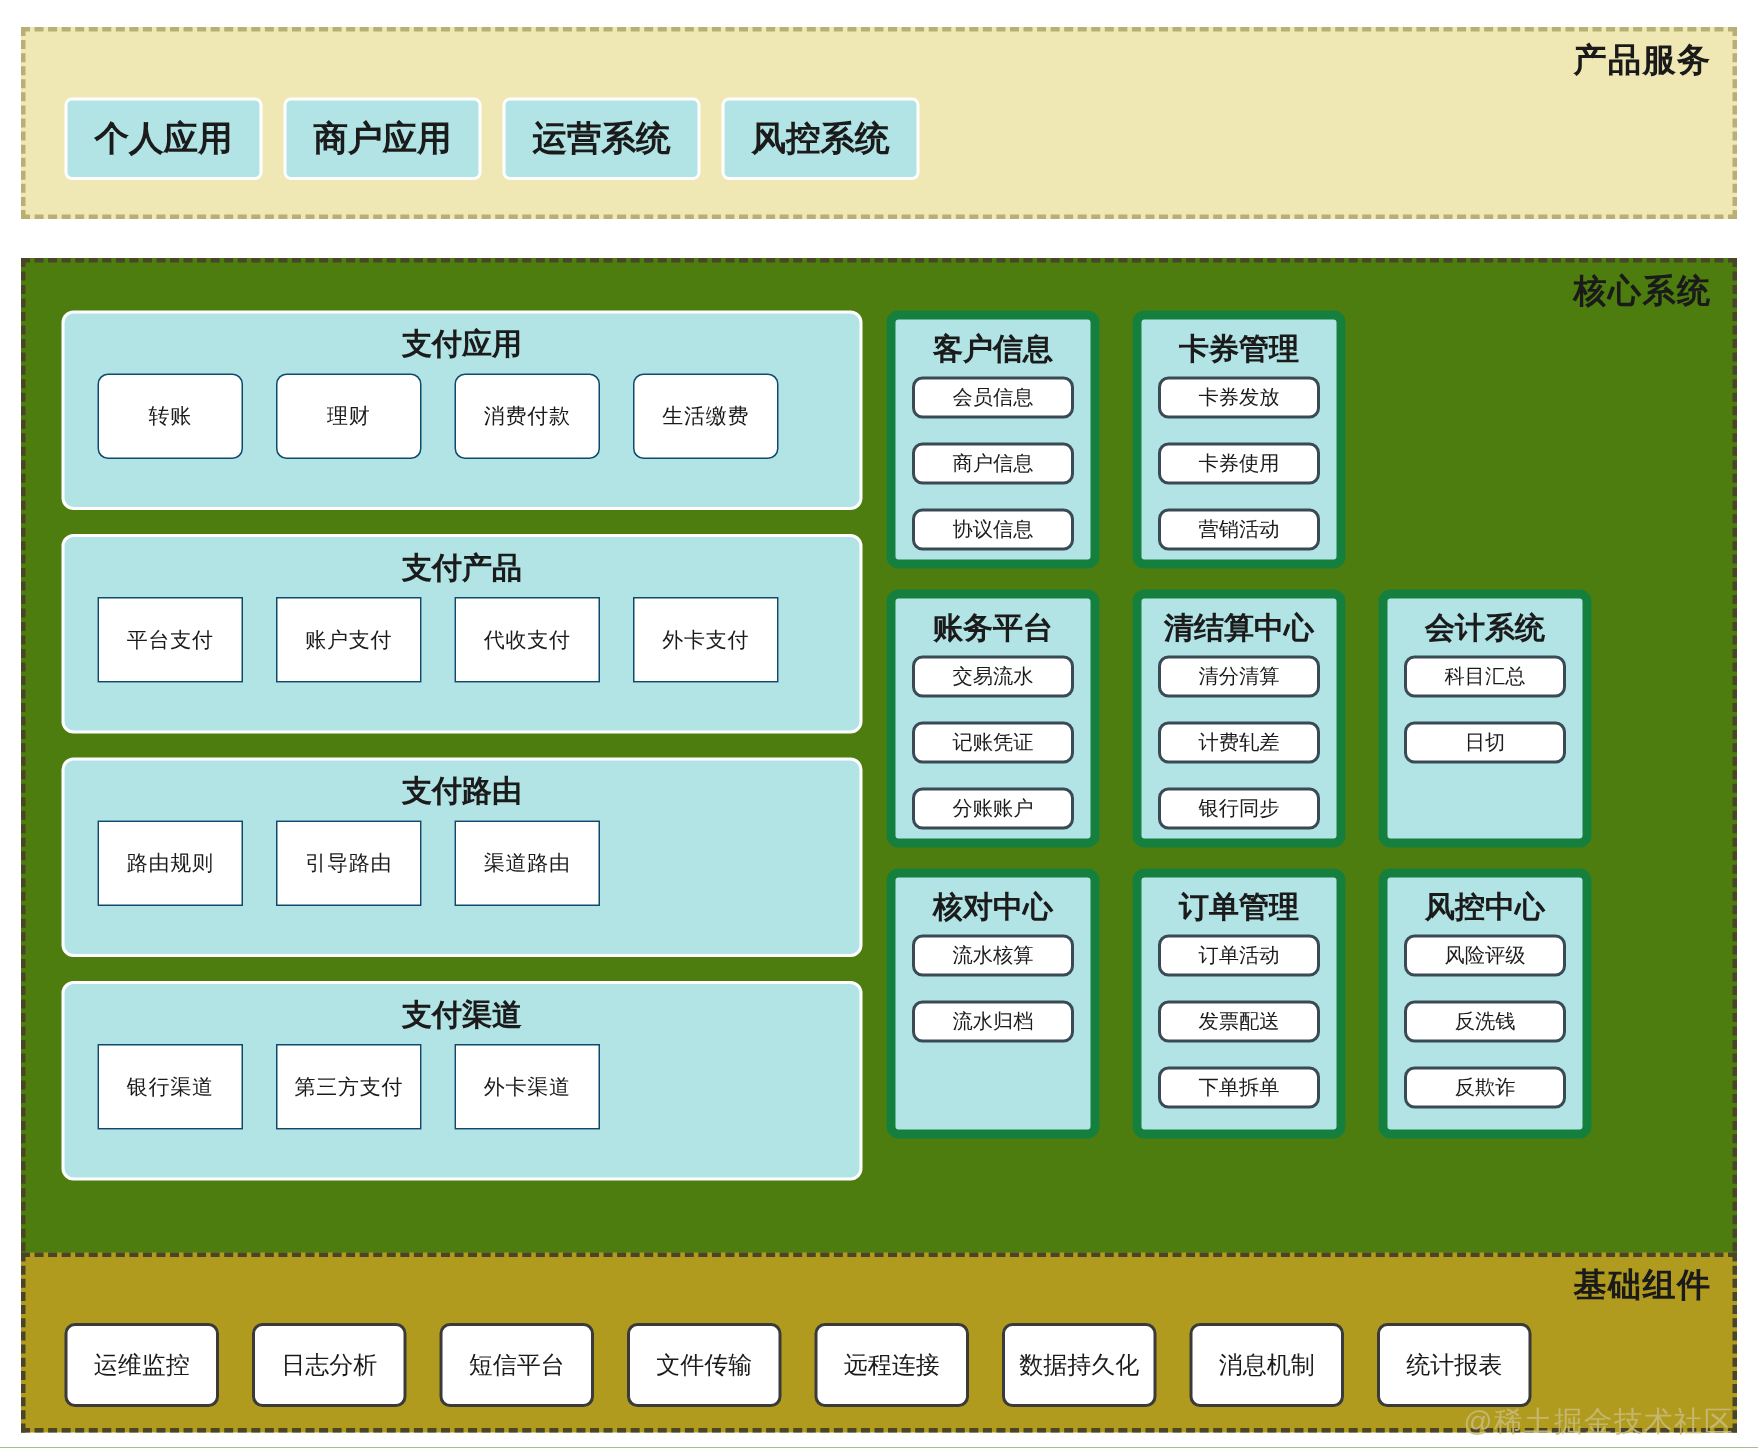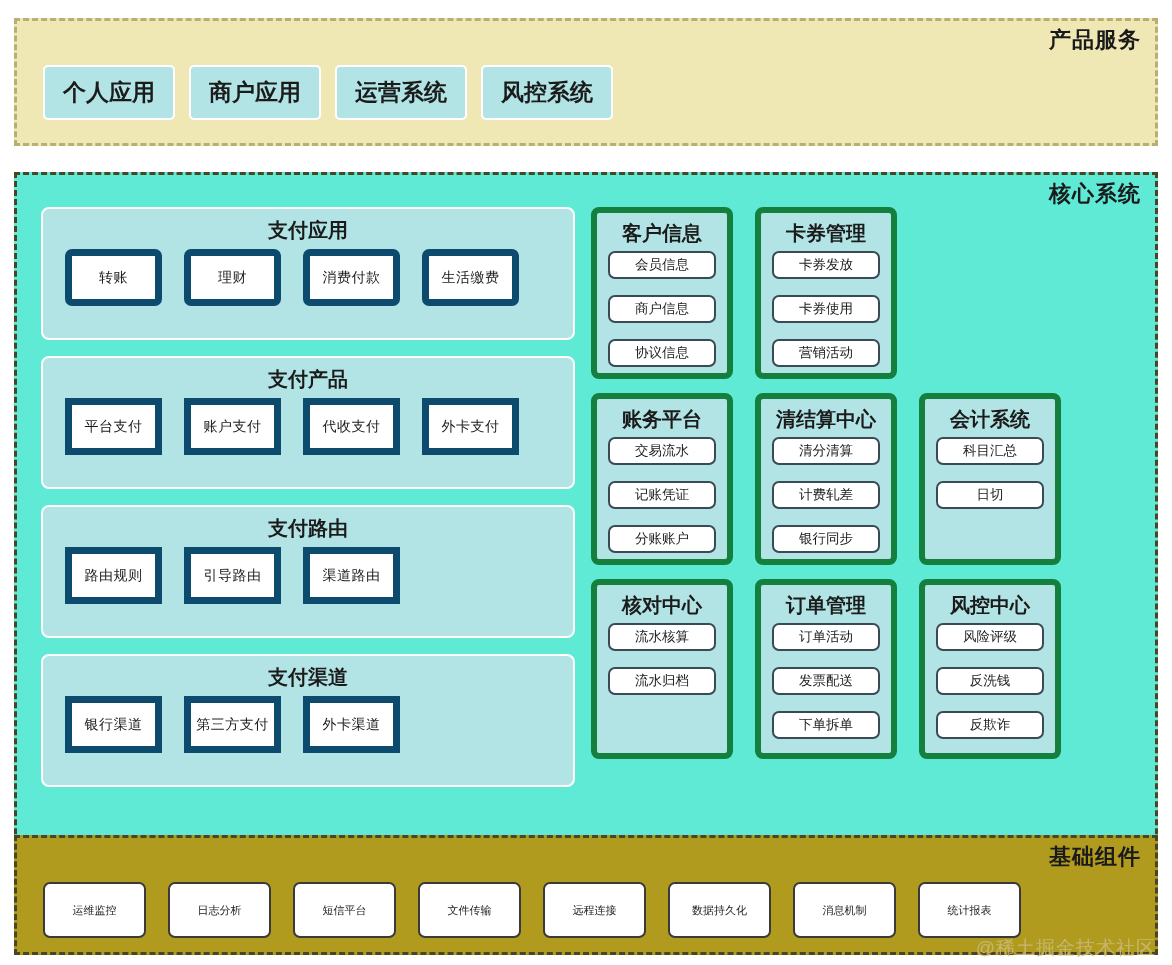--- a/index.html
+++ b/index.html
@@ -49,21 +49,21 @@
     line-height:1;
     white-space:nowrap;
     box-sizing:border-box;
     min-height:55px;
     display:flex;align-items:center;justify-content:center;
   }
 
   
   #core-band{
     left:14px;top:172px;width:1144px;height:779px;
-    background:#5eead4;
+    background:#4d7c0f;
     border-color:#4a4526;
   }
   #core-inner{
     position:absolute;left:24px;top:32px;right:18px;bottom:14px;
     display:flex;gap:16px;
   }
   .core-left{
     width:534px;
     display:flex;flex-direction:column;gap:16px;
   }
@@ -92,21 +92,21 @@
   }
   
   .group-wide{height:133px;padding:0 0 0 0;}
   .wide-items{
     display:flex;gap:22px;
     padding:0 22px;
   }
   .wbox{
     width:97px;height:57px;
     background:#ffffff;
-    border:7px solid #0c4a6e;
+    border:1px solid #0c4a6e;
     box-sizing:border-box;
     display:flex;align-items:center;justify-content:center;
     font-size:14px;color:#1b1b1b;
     letter-spacing:0.5px;
     white-space:nowrap;
   }
   .wbox.rounded{border-radius:7px;}
 
   
   .colgroup{
@@ -145,21 +145,21 @@
     position:absolute;left:26px;top:44px;
     display:flex;gap:22px;
   }
   .bbox{
     width:103px;height:56px;
     background:#ffffff;
     border:2px solid #3a3a3a;
     border-radius:7px;
     box-sizing:border-box;
     display:flex;align-items:center;justify-content:center;
-    font-size:11px;color:#1b1b1b;
+    font-size:16px;color:#1b1b1b;
     white-space:nowrap;
   }
 
   .watermark{
     position:absolute;right:16px;bottom:4px;
     font-size:19px;color:#c9bc7e;
     opacity:.85;
     letter-spacing:1px;
     pointer-events:none;
   }

